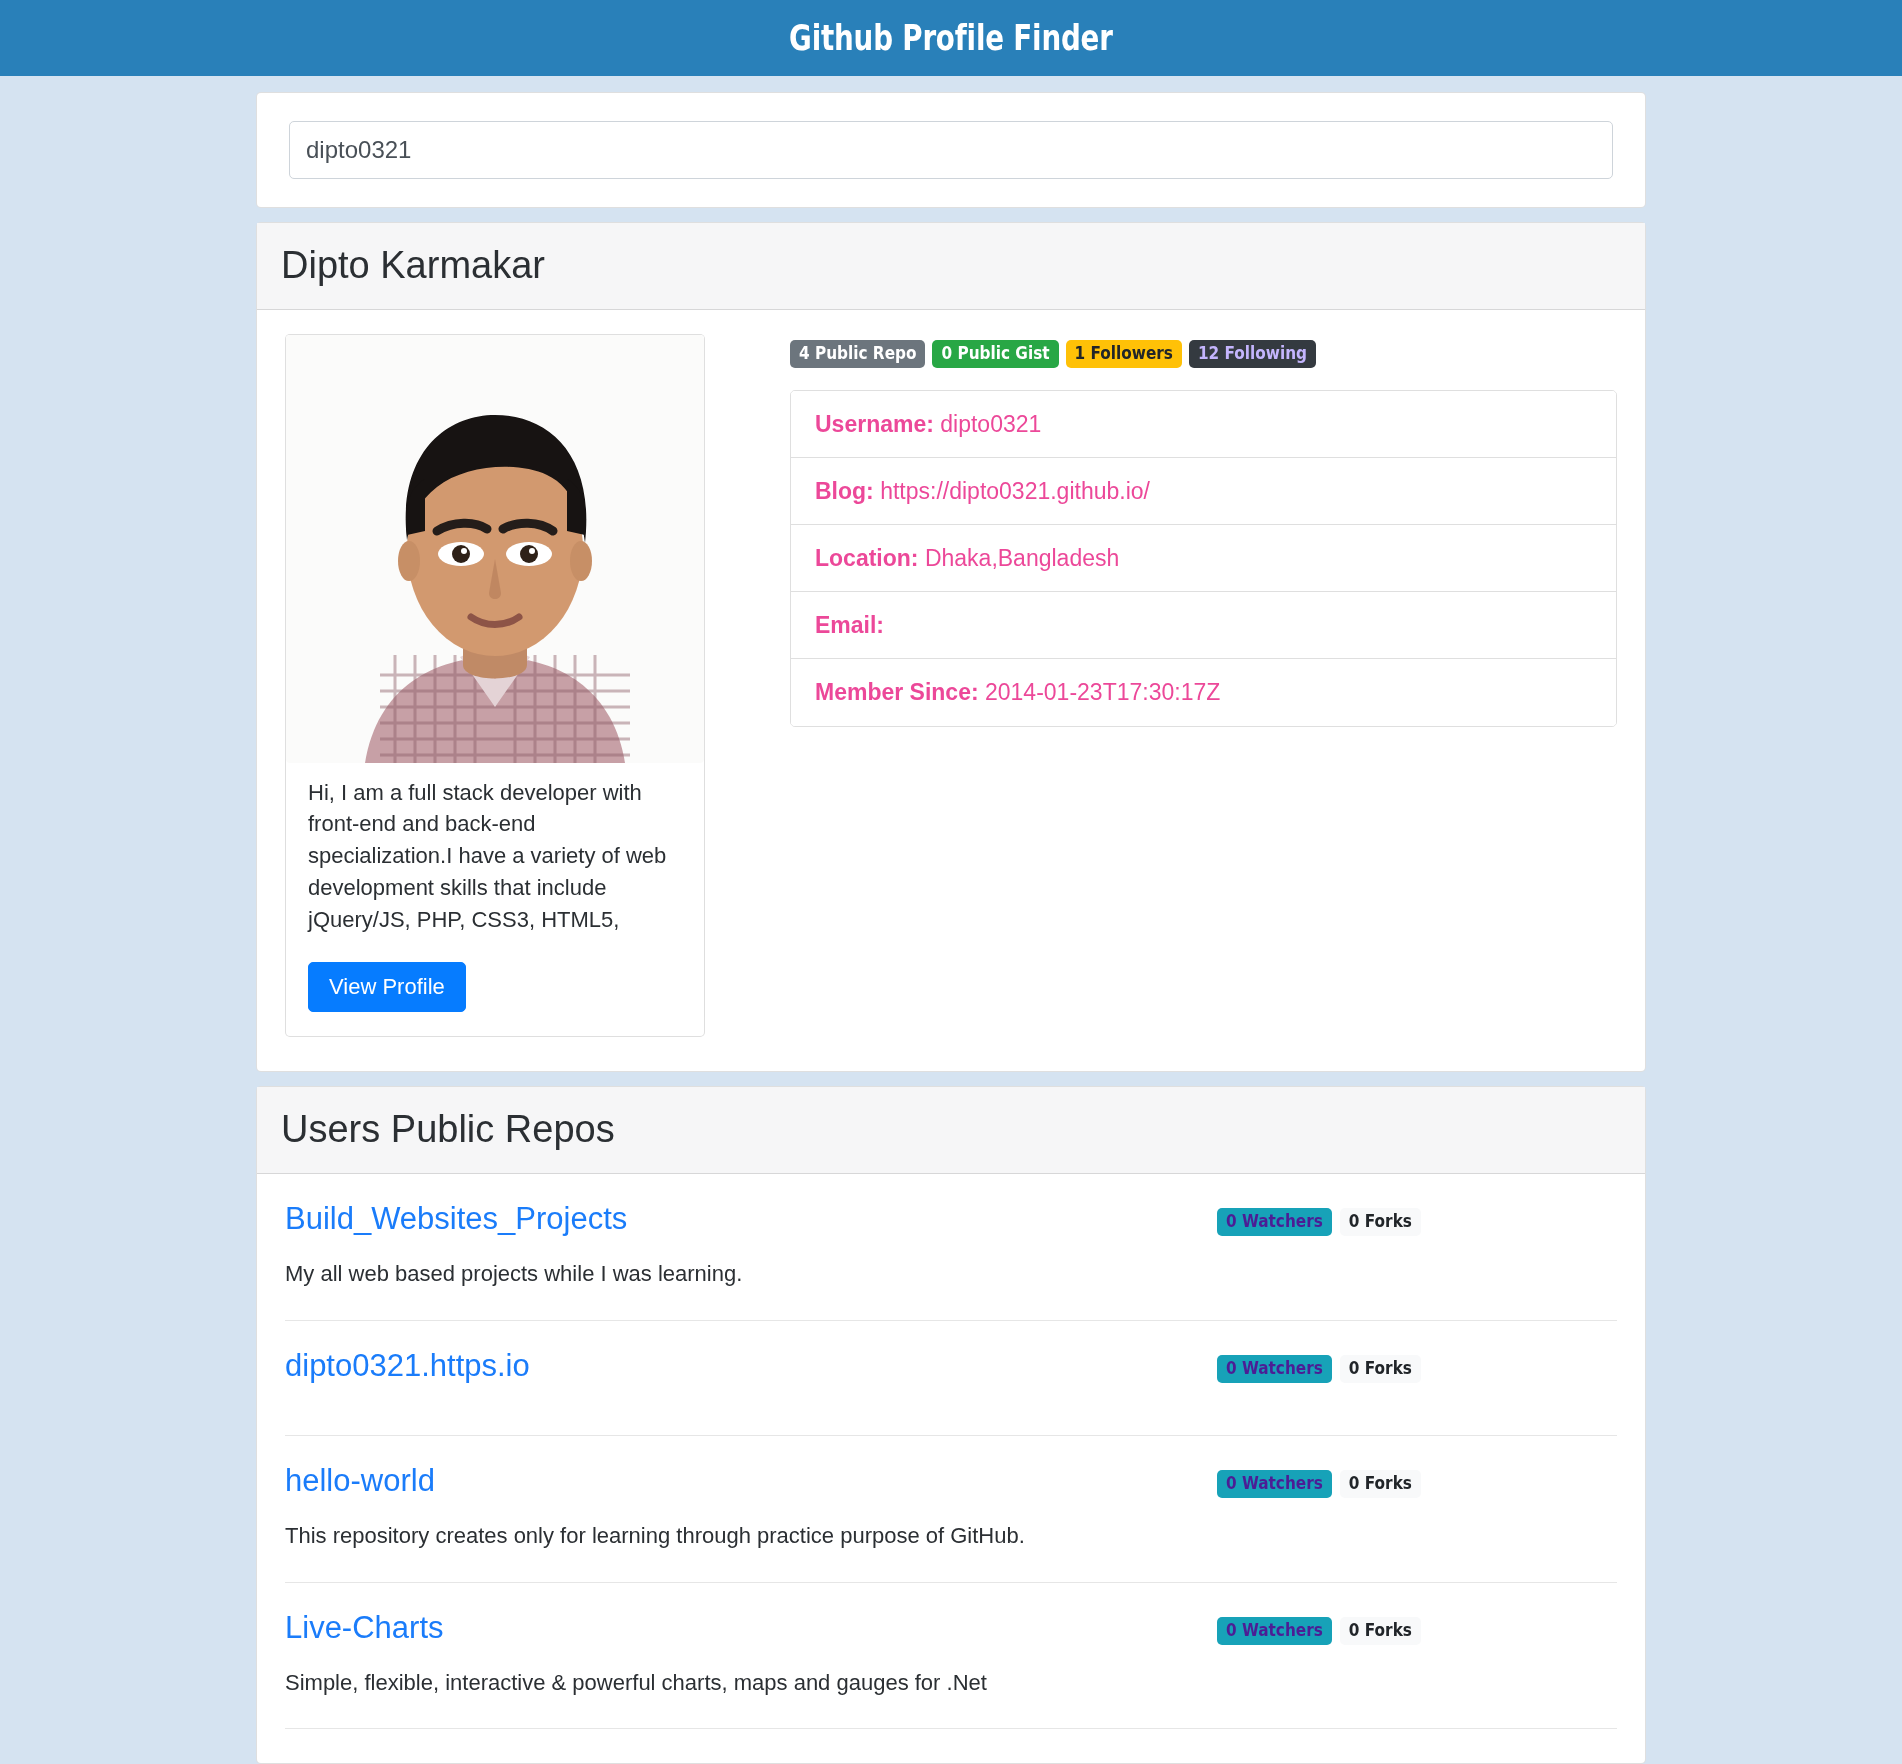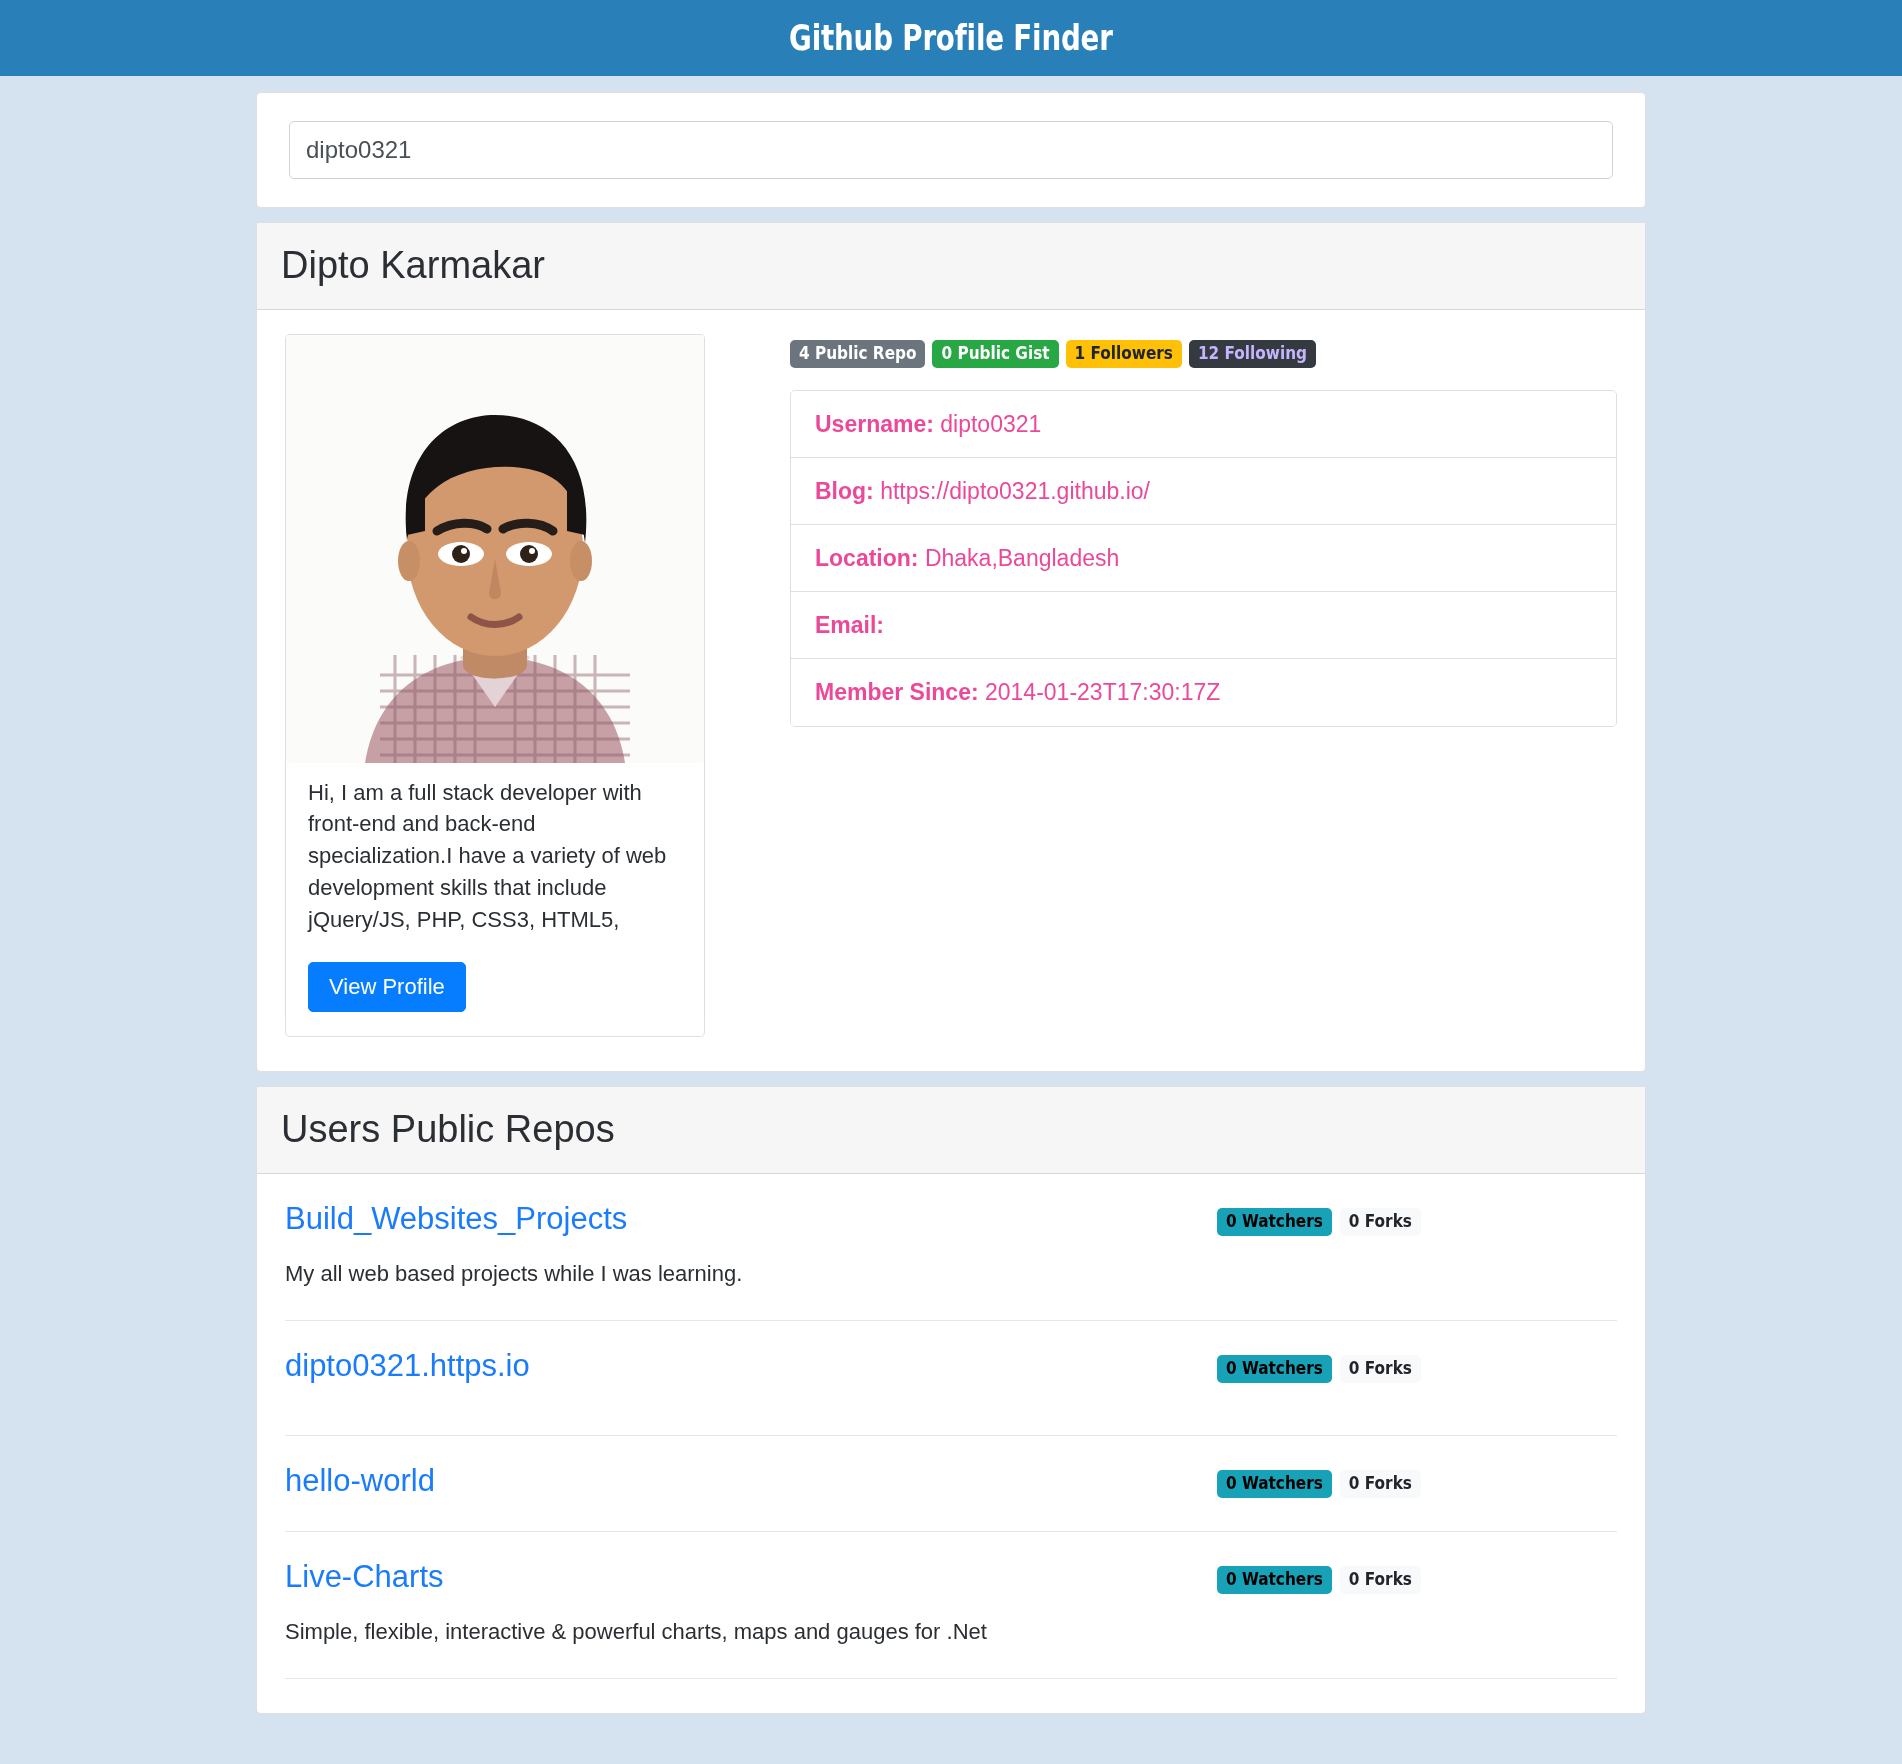--- a/index.html
+++ b/index.html
@@ -141,21 +141,21 @@
     font-weight: bold;
     line-height: 1;
     border-radius: 5px;
     white-space: nowrap;
     font-family: "Liberation Sans Narrow", "DejaVu Sans Condensed", "Liberation Sans", sans-serif;
   }
   .badge-secondary { background: #6c757d; color: #ffffff; }
   .badge-success   { background: #28a745; color: #ffffff; }
   .badge-warning   { background: #ffc107; color: #212529; }
   .badge-dark      { background: #343a40; color: #c4b5fd; }
-  .badge-info      { background: #17a2b8; color: #000000; }
+  .badge-info      { background: #17a2b8; color: #4c1d95; }
   .badge-light     { background: #f8f9fa; color: #212529; }
 
   
   .list-group {
     border: 1px solid rgba(0,0,0,.125);
     border-radius: 5px;
     overflow: hidden;
   }
   .list-group-item {
     padding: 17px 24px;
@@ -336,20 +336,21 @@
         </div>
         <div class="repo-meta">
           <span class="badge badge-info">0 Watchers</span>
           <span class="badge badge-light">0 Forks</span>
         </div>
       </div>
 
       <div class="repo-row">
         <div class="repo-main">
           <a class="repo-link">hello-world</a>
+          <div class="repo-desc">This repository creates only for learning through practice purpose of GitHub.</div>
         </div>
         <div class="repo-meta">
           <span class="badge badge-info">0 Watchers</span>
           <span class="badge badge-light">0 Forks</span>
         </div>
       </div>
 
       <div class="repo-row">
         <div class="repo-main">
           <a class="repo-link">Live-Charts</a>

